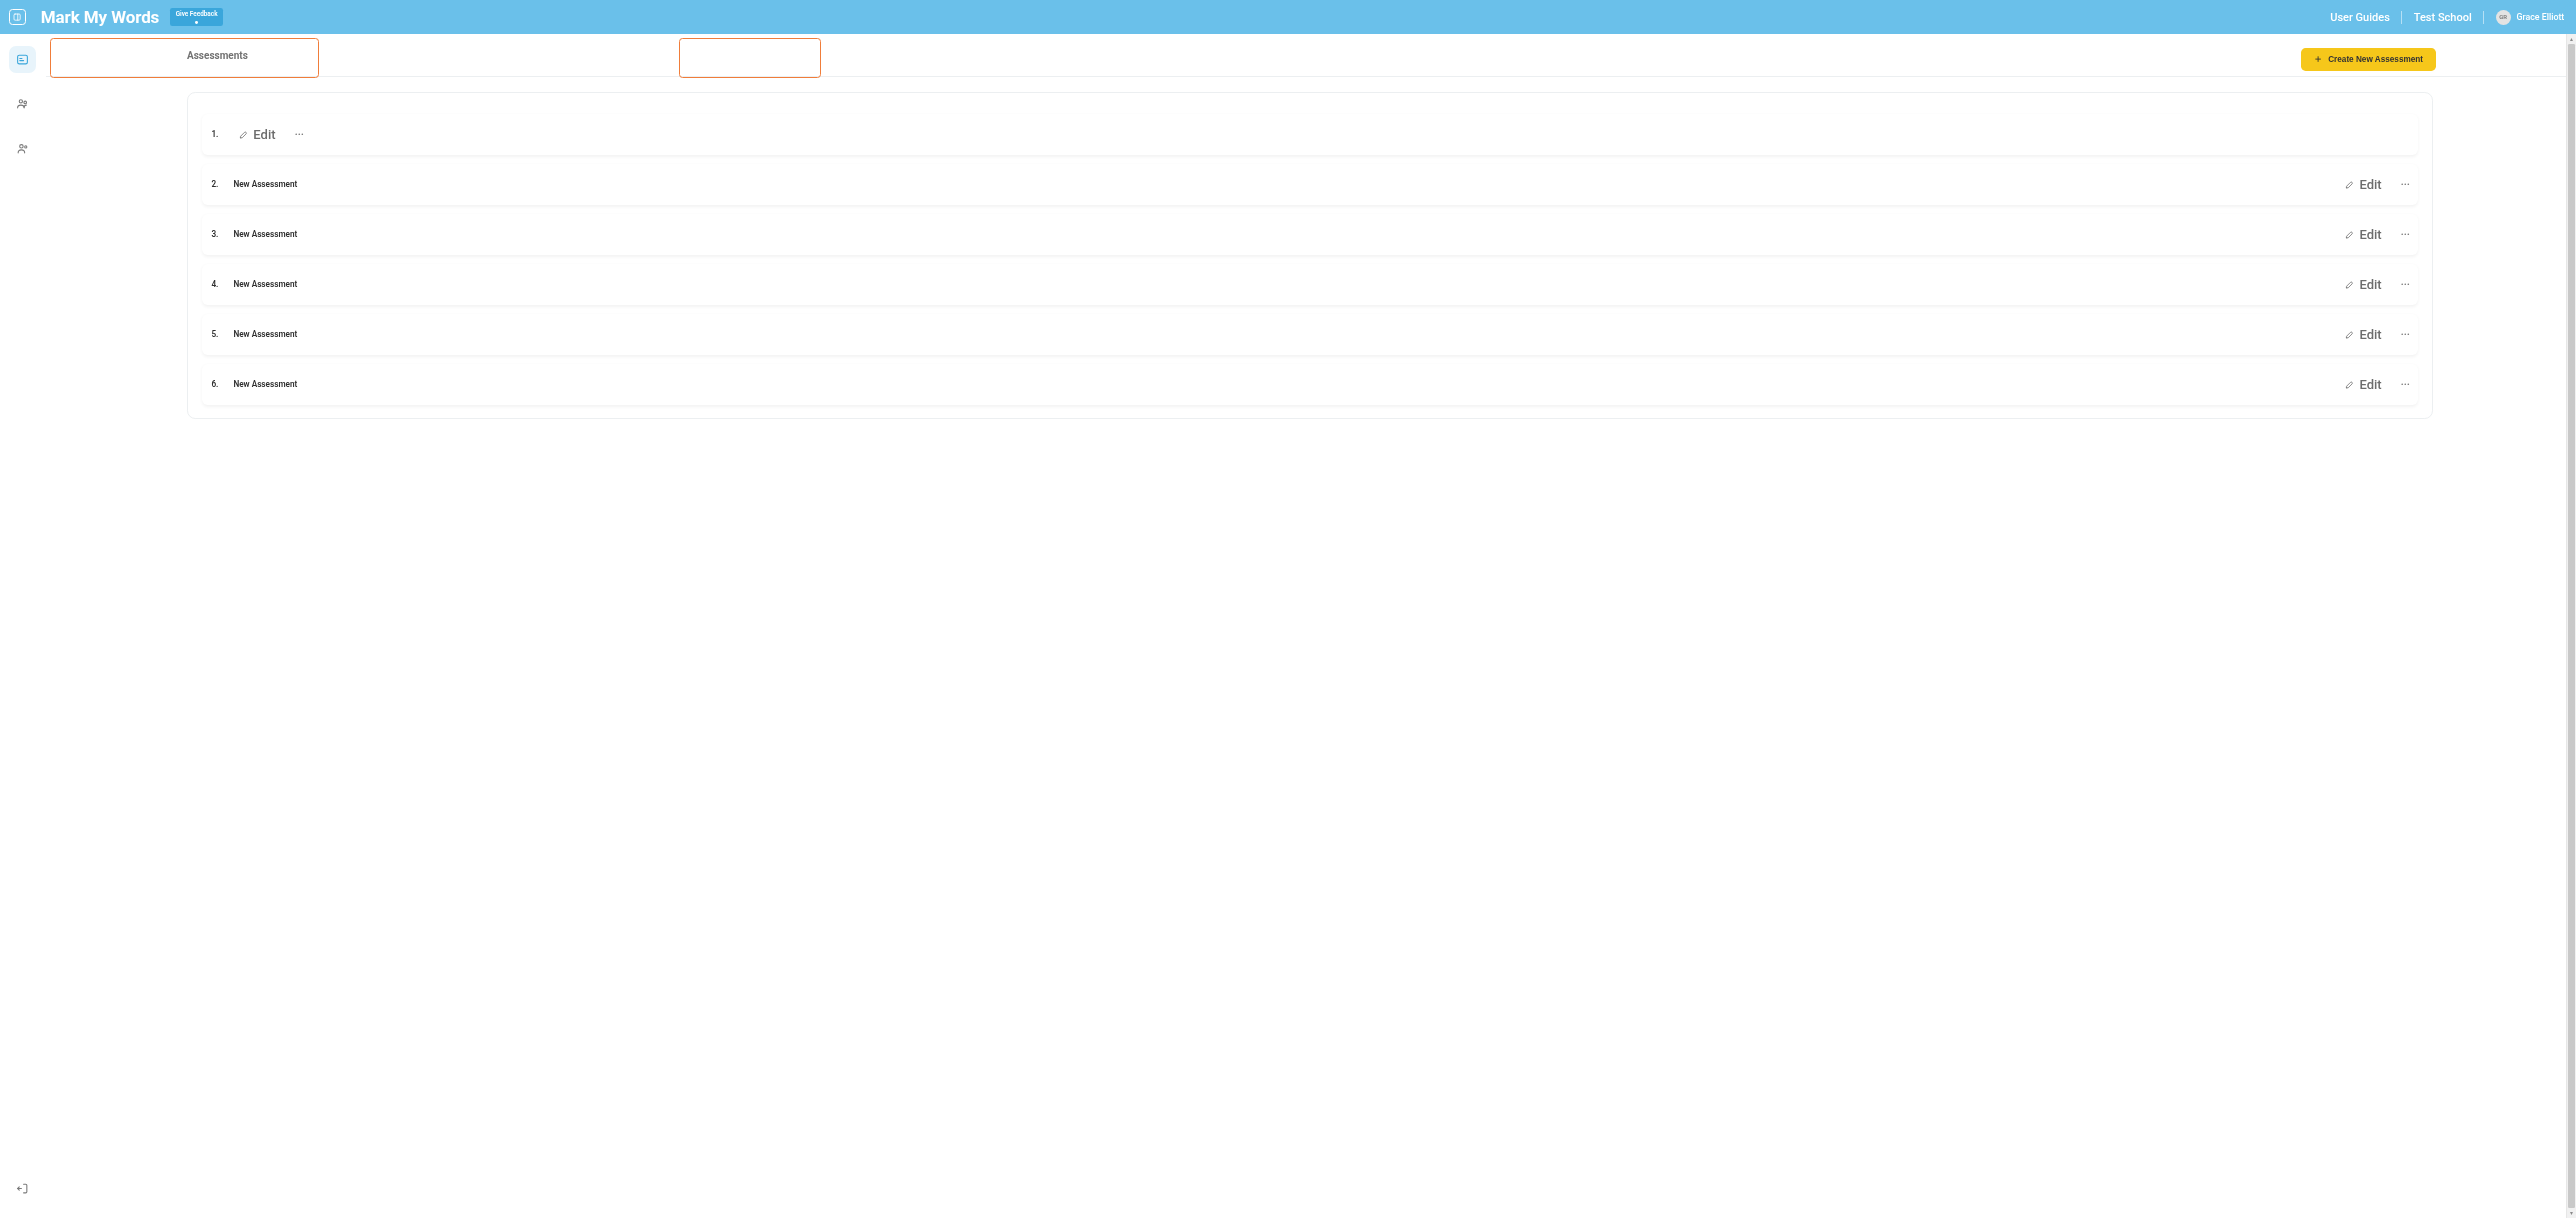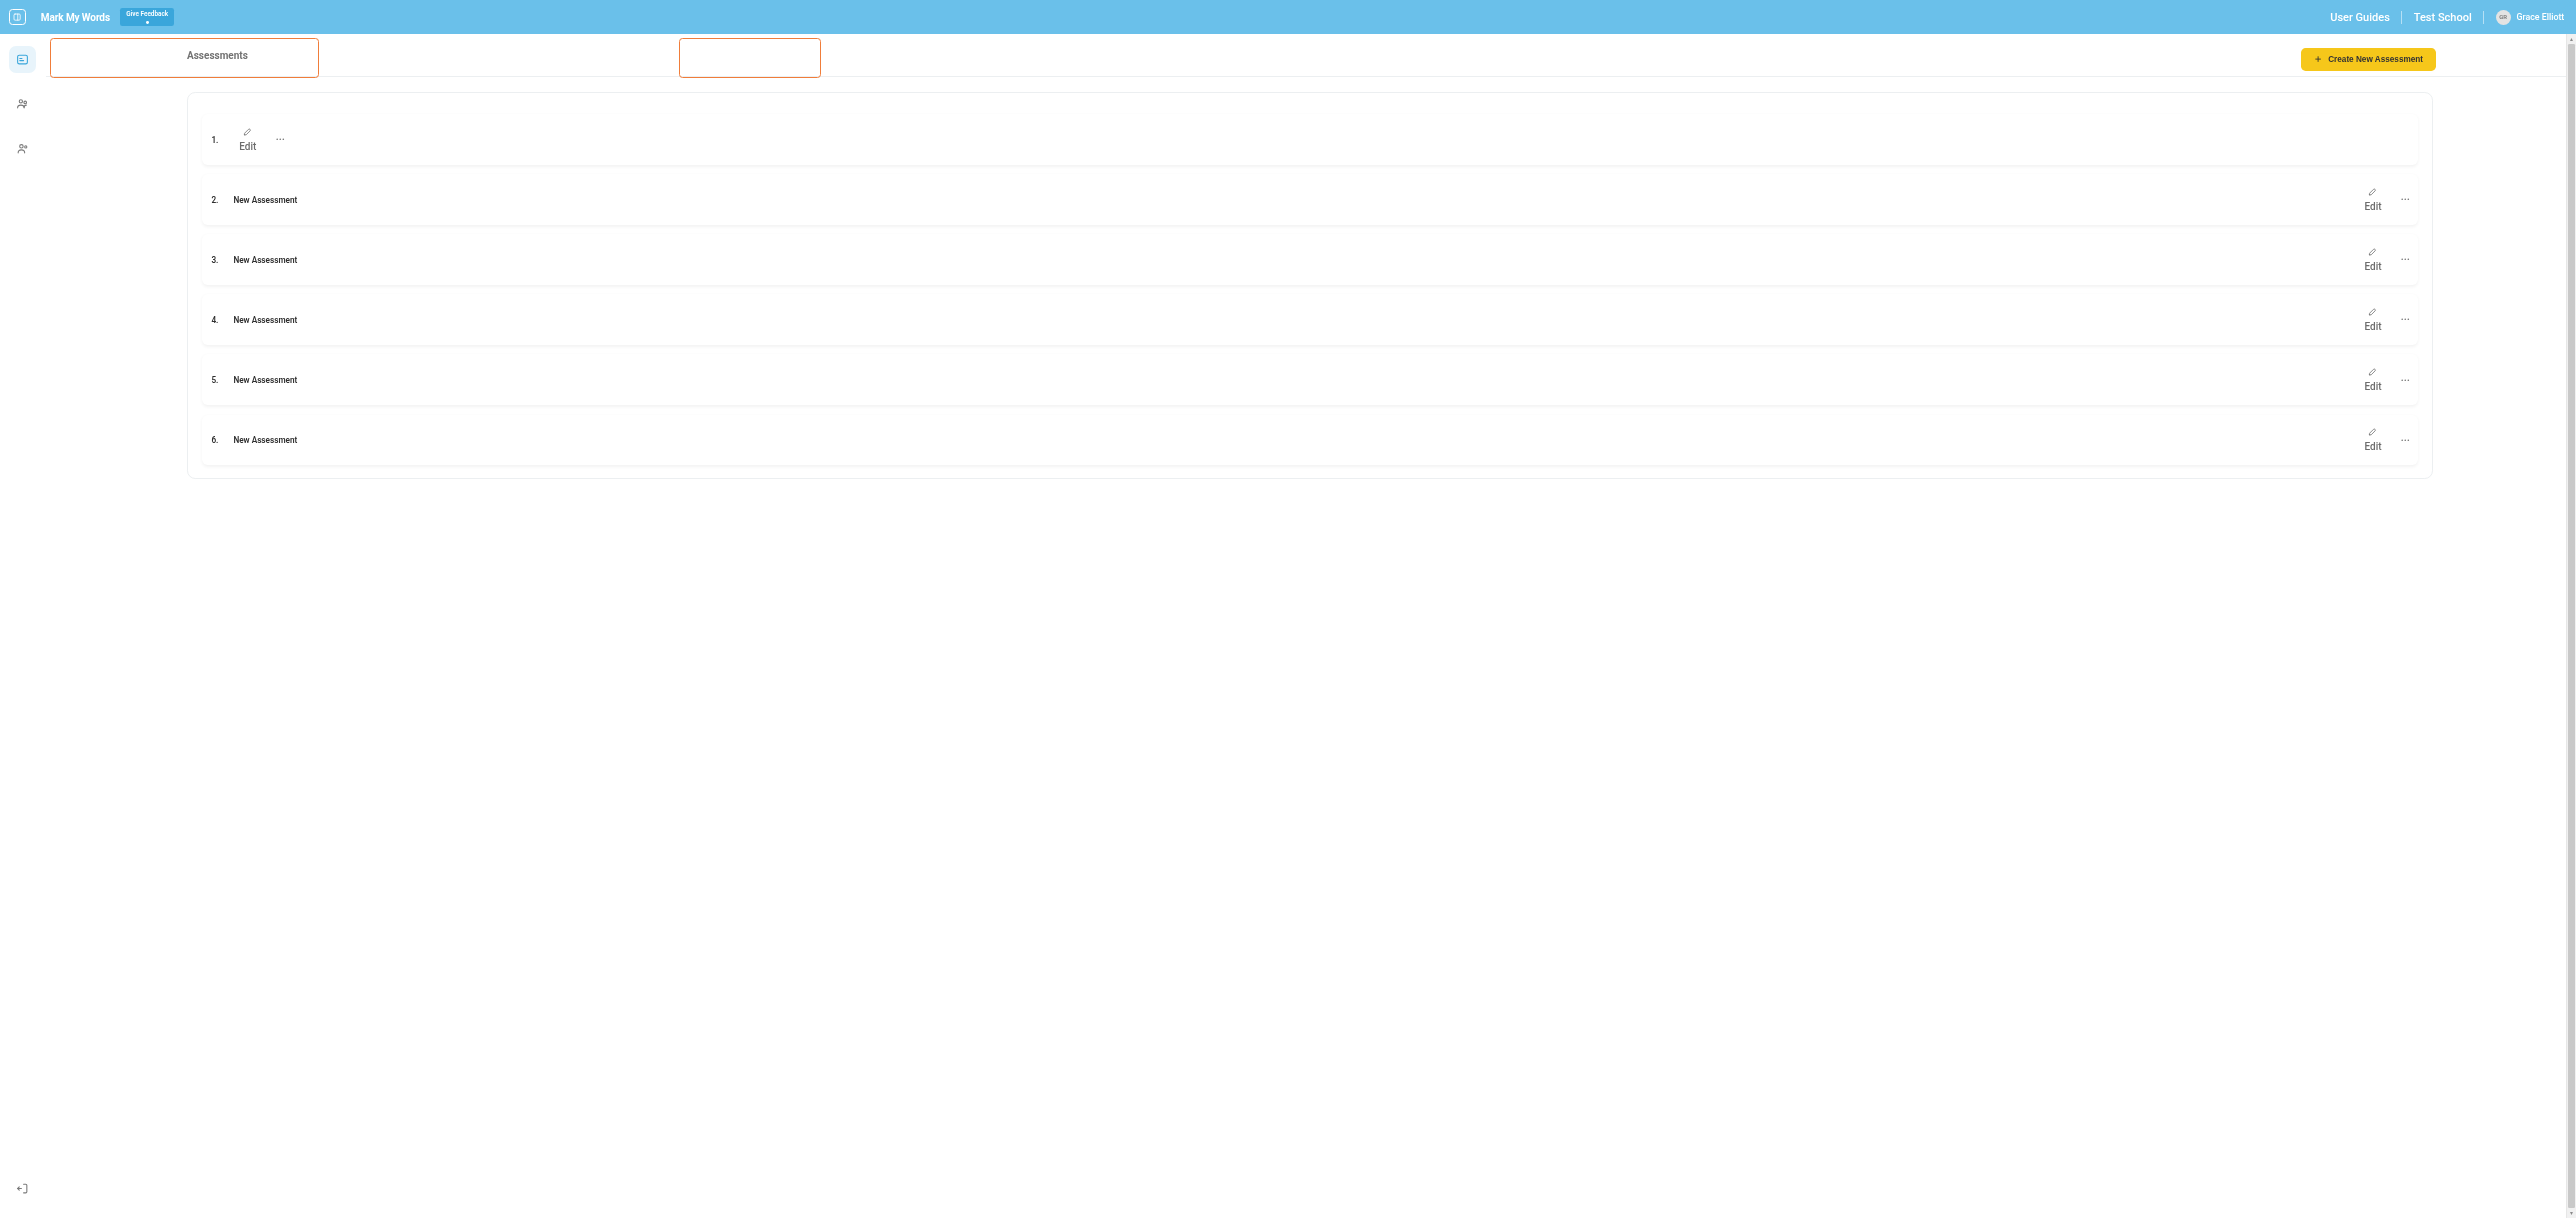--- a/index.html
+++ b/index.html
@@ -14,21 +14,21 @@
     padding: 0 11.7px 0 9.4px;
     color: #fff;
   }
   .topbar .logo-box {
     width: 16.4px; height: 16.4px;
     border: 1.2px solid #fff; border-radius: 3.5px;
     display:flex; align-items:center; justify-content:center;
     margin-right: 15px;
   }
   .topbar .logo-box svg { width:8.2px; height:8.2px; }
-  .topbar .app-title { font-size: 10px; font-weight: 700; letter-spacing: -0.1px; }
+  .topbar .app-title { font-size: 17px; font-weight: 700; letter-spacing: -0.1px; }
   .feedback-pill {
     margin-left: 10.5px;
     background: #3aa6db;
     color: #fff;
     font-size: 6.4px;
     font-weight: 600;
     padding: 2.3px 5.9px;
     border-radius: 2.3px;
     display:flex; align-items:center; gap:3.5px;flex-direction:column;
   }
@@ -120,23 +120,22 @@
     border-radius:5.9px;
     box-shadow: 0 1.2px 3.5px rgba(0,0,0,0.05);
     margin-top: 9.4px;
     padding: 10.5px 2.3px 10.5px 9.4px;
   }
   .row:first-of-type { margin-top: 8.2px; }
   .row .idx { width: 22px; font-size:8.2px; font-weight:600; color:#2f2f2f; }
   .row .name { flex:1; font-size:8.2px; font-weight:600; color:#2f2f2f; }
   .row .edit {
     display:flex; align-items:center; gap:4.7px;
-    color:#6d6d6d; font-size:10px; font-weight:500; cursor:pointer;
+    color:#6d6d6d; font-size:13px; font-weight:500; cursor:pointer;
     padding: 2.3px 5.9px;
-    flex-direction: column;
   }
   .row .edit svg { width:9.4px; height:9.4px; }
   .row-more {
     width:20px; display:flex; align-items:center; justify-content:center;
     margin-left: 8.2px; cursor:pointer; color:#6d6d6d;
   }
   .row-more svg { width:10.5px; height:10.5px; }
 
   .scrollbar {
     position:absolute; right:0; top:0; bottom:0; width:10px;

